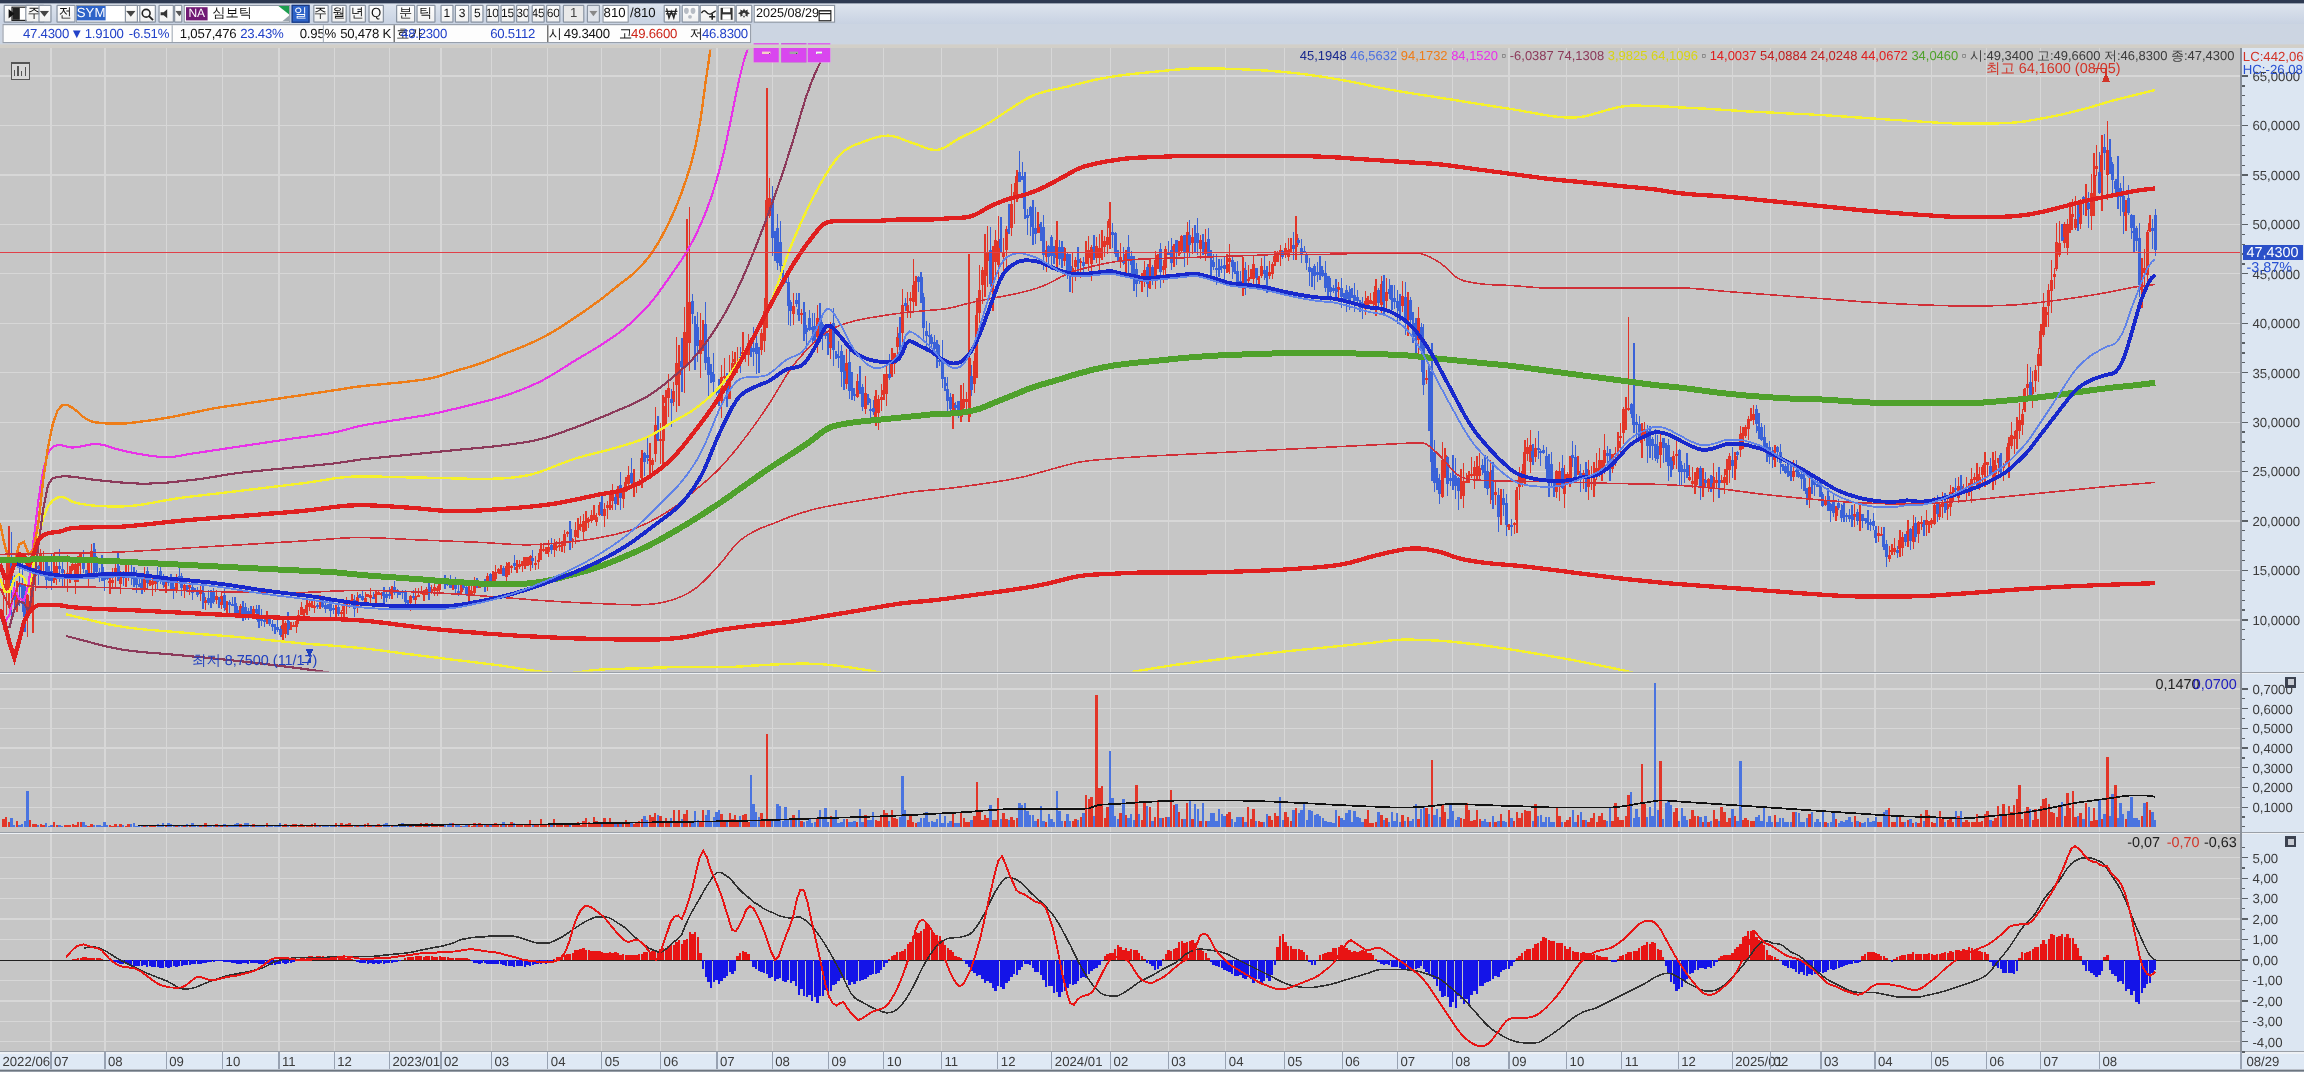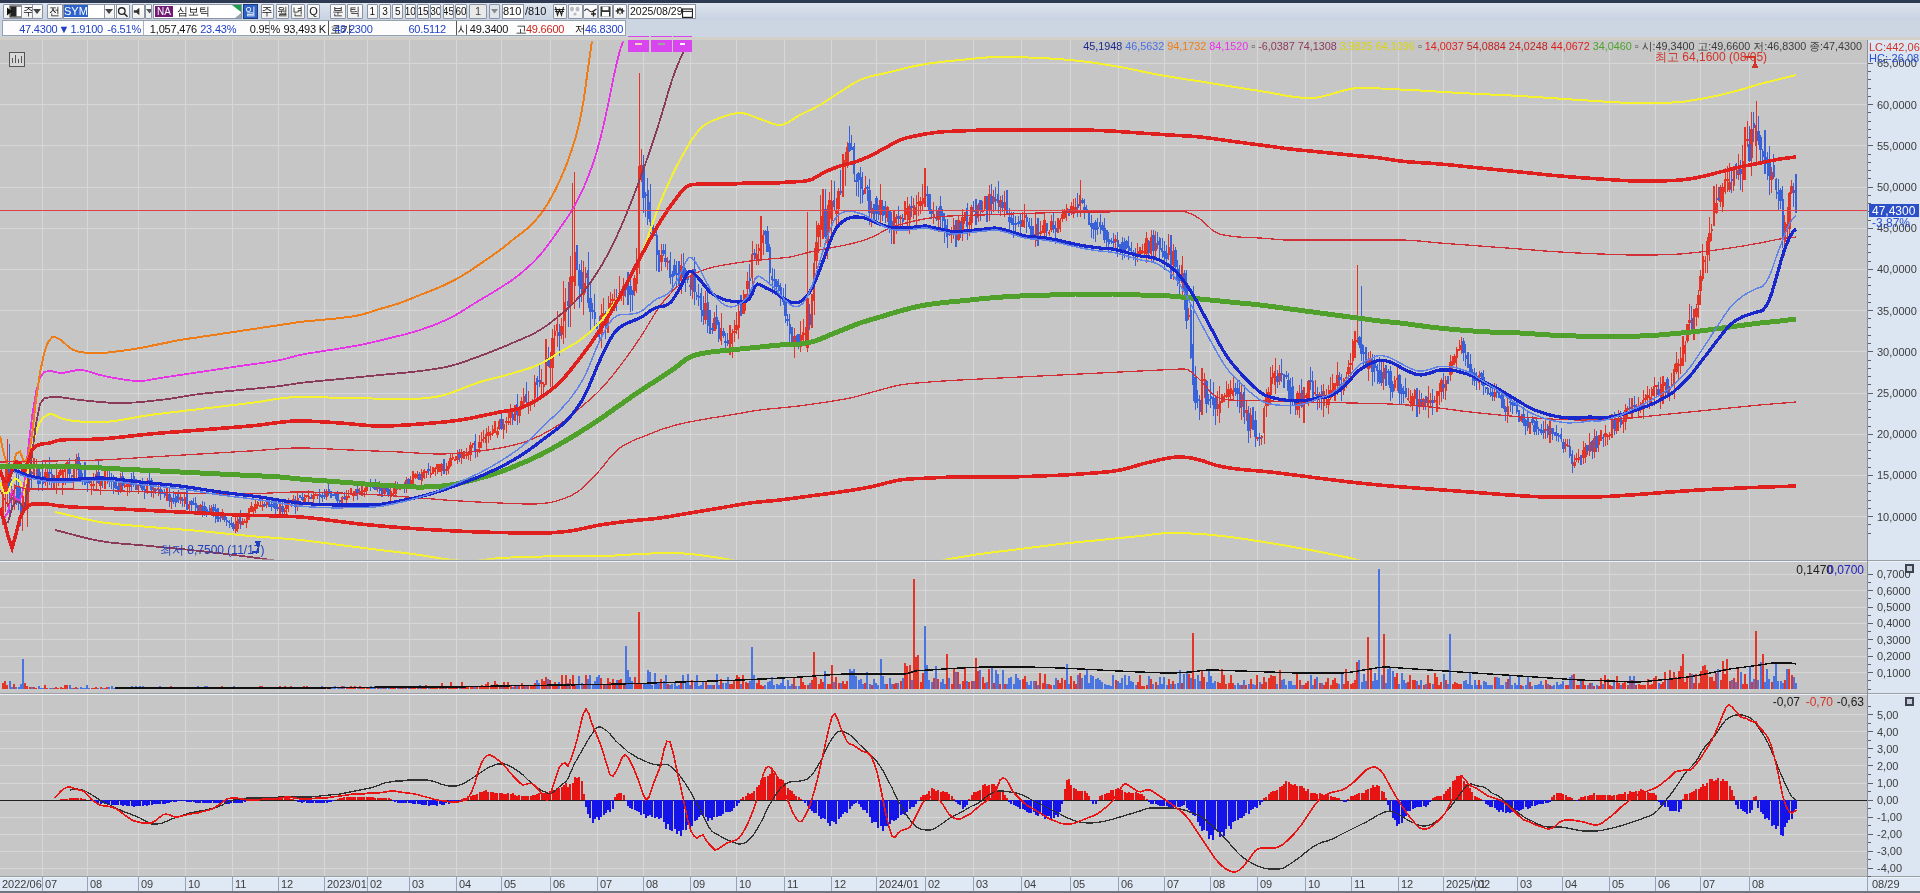--- a/index.html
+++ b/index.html
@@ -278,21 +278,21 @@
     <div class="fld" style="left:2px;width:624px"></div>
     <div class="t2" style="left:-2.5px;width:60.0px;text-align:right;color:#2141c8">47.4300</div>
     <div class="t2" style="left:58.5px;color:#2141c8">▼</div>
     <div class="t2" style="left:43.0px;width:60.0px;text-align:right;color:#2141c8">1.9100</div>
     <div class="t2" style="left:81.0px;width:60.0px;text-align:right;color:#2141c8">-6.51%</div>
     <div class="sep2" style="left:143.3px"></div>
     <div class="t2" style="left:127.0px;width:70.0px;text-align:right;color:#111">1,057,476</div>
     <div class="t2" style="left:176.3px;width:60.0px;text-align:right;color:#2141c8">23.43%</div>
     <div class="t2" style="left:220px;width:60.0px;text-align:right;color:#111">0.95%</div>
     <div class="sep2" style="left:268.7px"></div>
-    <div class="t2" style="left:255.9px;width:70.0px;text-align:right;color:#111">93,493 K</div>
+    <div class="t2" style="left:255.9px;width:70.0px;text-align:right;color:#111">50,478 K</div>
     <div class="sep2" style="left:328px;background:#555"></div>
     <div class="t2" style="left:330.3px;color:#111">호가</div>
     <div class="t2" style="left:334.2px;width:60.0px;color:#2141c8">48.2300</div>
     <div class="t2" style="left:386.0px;width:60.0px;text-align:right;color:#2141c8">60.5112</div>
     <div class="sep2" style="left:455.5px;background:#555"></div>
     <div class="t2" style="left:457.4px;color:#111">시</div>
     <div class="t2" style="left:459px;width:60.0px;text-align:center;color:#111">49.3400</div>
     <div class="t2" style="left:515.8px;color:#111">고</div>
     <div class="t2" style="left:504.3px;width:60.0px;text-align:right;color:#cc2418">49.6600</div>
     <div class="t2" style="left:574.8px;color:#111">저</div>

